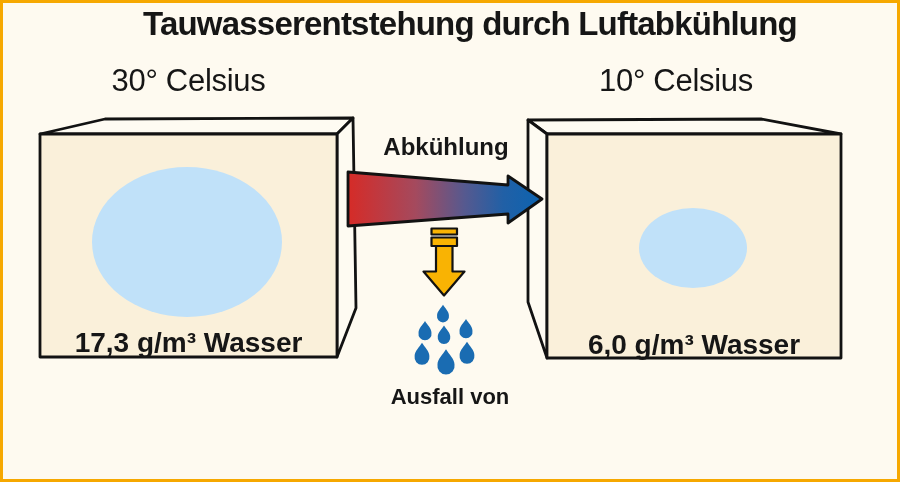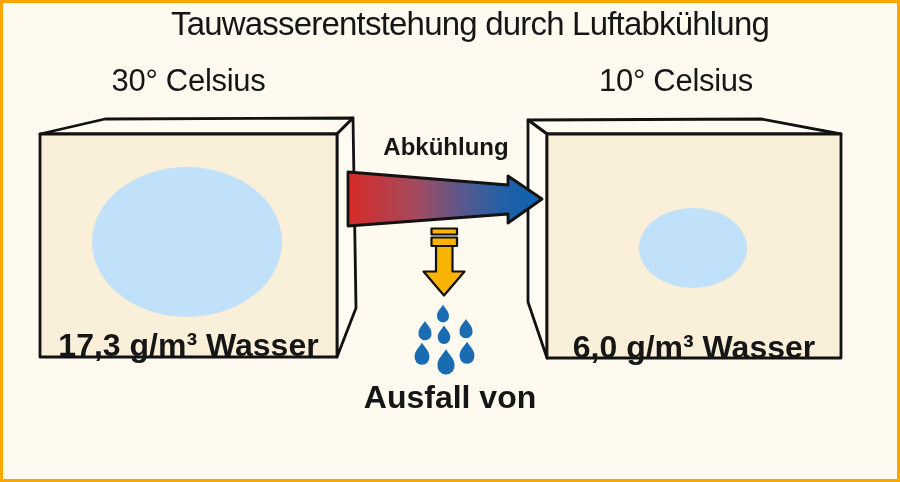--- a/index.html
+++ b/index.html
@@ -11,37 +11,37 @@
   }
   .frame{
     position:absolute;inset:0;
     border:3px solid #f6a800;
     box-sizing:border-box;
   }
   .diagram-svg{position:absolute;left:0;top:0;}
   .label{position:absolute;text-align:center;white-space:nowrap;}
   .title{
     left:0;right:0;top:5px;
-    font-size:33px;font-weight:400;letter-spacing:-0.8px;margin-left:40px;
+    font-size:33px;font-weight:700;letter-spacing:-0.8px;margin-left:40px;
   }
   .temp-label{
     top:63px;font-size:31px;font-weight:400;letter-spacing:-0.3px;
   }
   .temp-left{left:40px;width:297px;}
   .temp-right{left:511px;width:330px;}
   .process-label{
     left:348px;width:196px;top:133px;
     font-size:24px;font-weight:700;
   }
-  .water-label{font-size:32px;font-weight:700;}
+  .water-label{font-size:28px;font-weight:700;}
   .water-left{left:40px;width:297px;top:327px;}
   .water-right{left:547px;width:294px;top:329px;}
   .result-label{
     left:290px;width:320px;top:383px;
-    font-size:32px;font-weight:700;line-height:28px;
+    font-size:22px;font-weight:700;line-height:28px;
   }
 </style>
 </head>
 <body>
 
 <div class="frame"></div>
 
 <svg class="diagram-svg" width="900" height="482" viewBox="0 0 900 482">
   <defs>
     <linearGradient id="coolGrad" gradientUnits="userSpaceOnUse" x1="348" y1="199" x2="542" y2="199">

